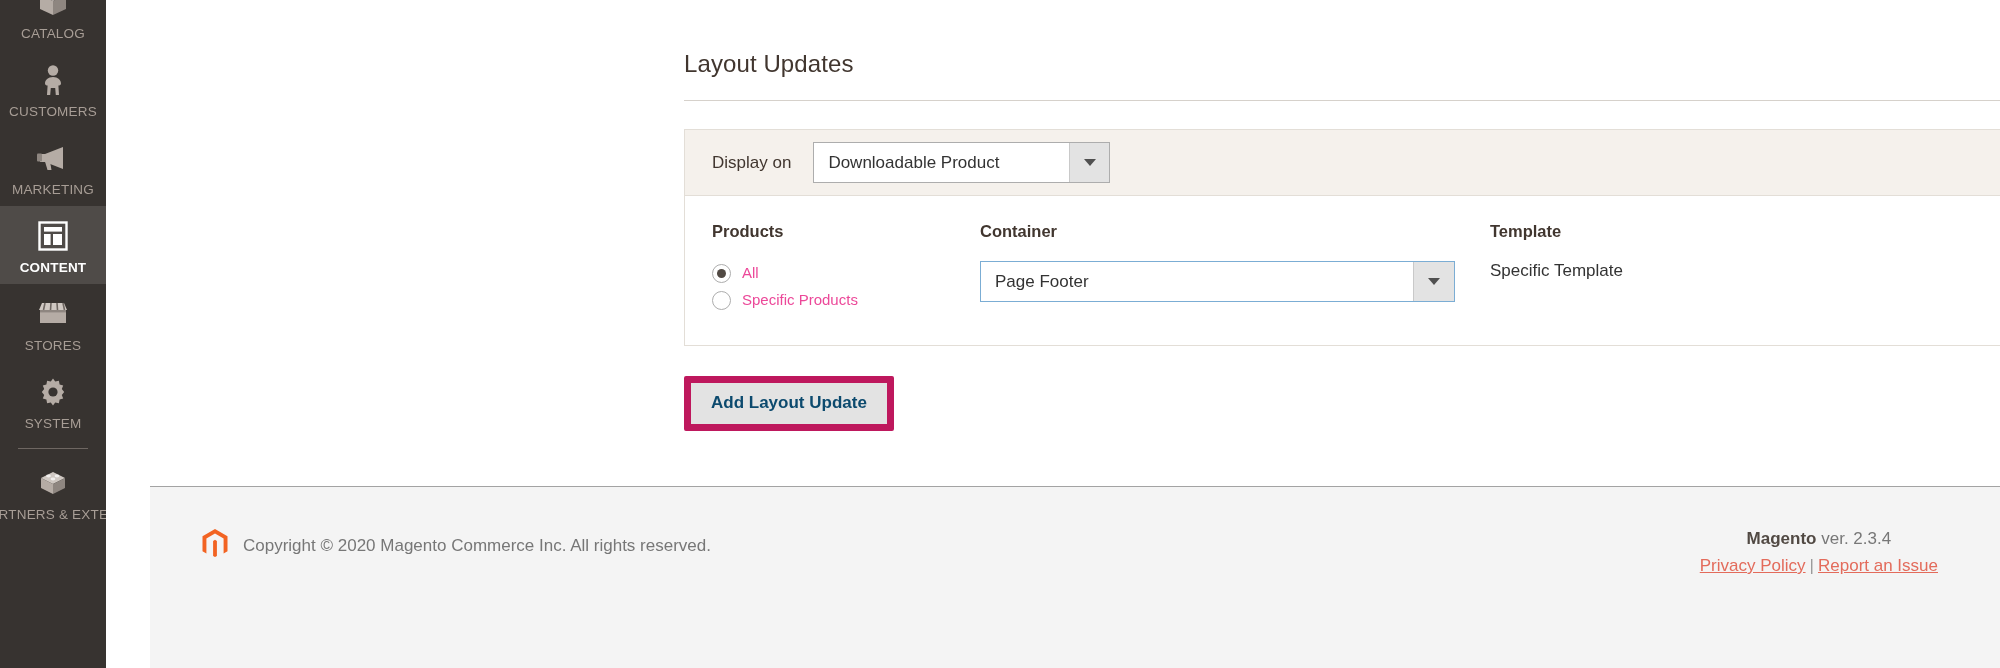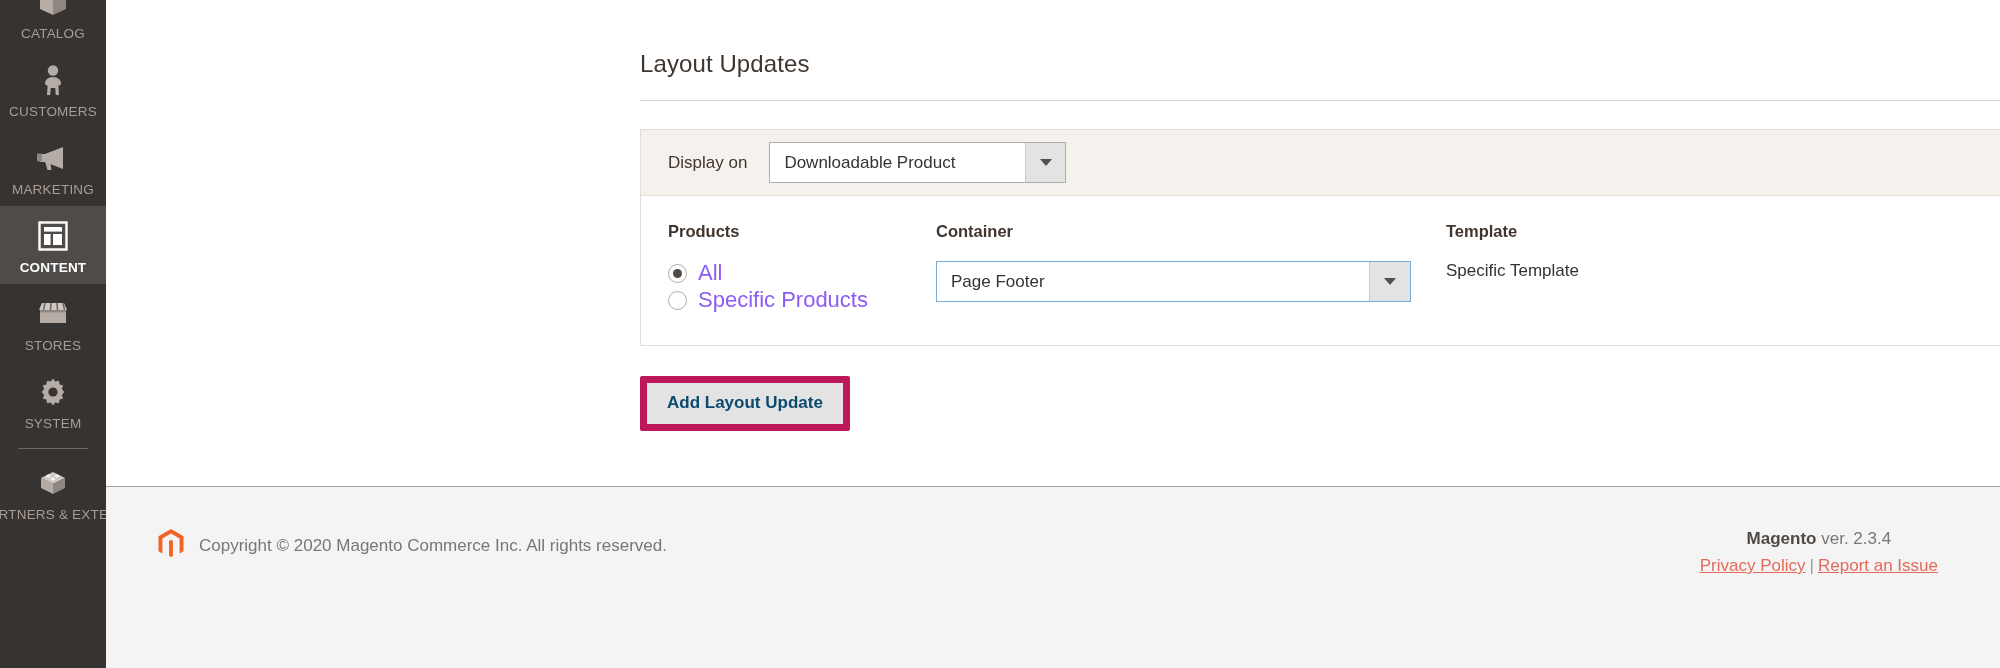--- a/index.html
+++ b/index.html
@@ -49,20 +49,21 @@
     height: 1px; background: #6e6762;
     margin: 8px 18px 4px 18px;
   }
 
   
   .main {
     flex: 1; height: 668px;
     display: flex; flex-direction: column;
     background: #ffffff;
     position: relative;
+    padding-left: 44px;
   }
   .content-area {
     flex: 1;
     background: #ffffff;
     position: relative;
     overflow: hidden;
   }
   .section {
     position: absolute;
     left: 534px;
@@ -172,21 +173,21 @@
     position: relative;
   }
   .radio.checked::after {
     content: "";
     position: absolute;
     left: 4px; top: 4px;
     width: 9px; height: 9px;
     border-radius: 50%;
     background: #514943;
   }
-  .radio-label { font-size: 22px; color: #8b5cf6; line-height: 24px; }
+  .radio-label { font-size: 15px; color: #ec4899; line-height: 24px; }
   .static-value { font-size: 17px; color: #333333; }
 
   .add-btn {
     margin-top: 30px;
     display: inline-block;
     background: #e3e3e3;
     border: 7px solid #be185d;
     border-radius: 2px;
     font-size: 17px;
     font-weight: bold;

